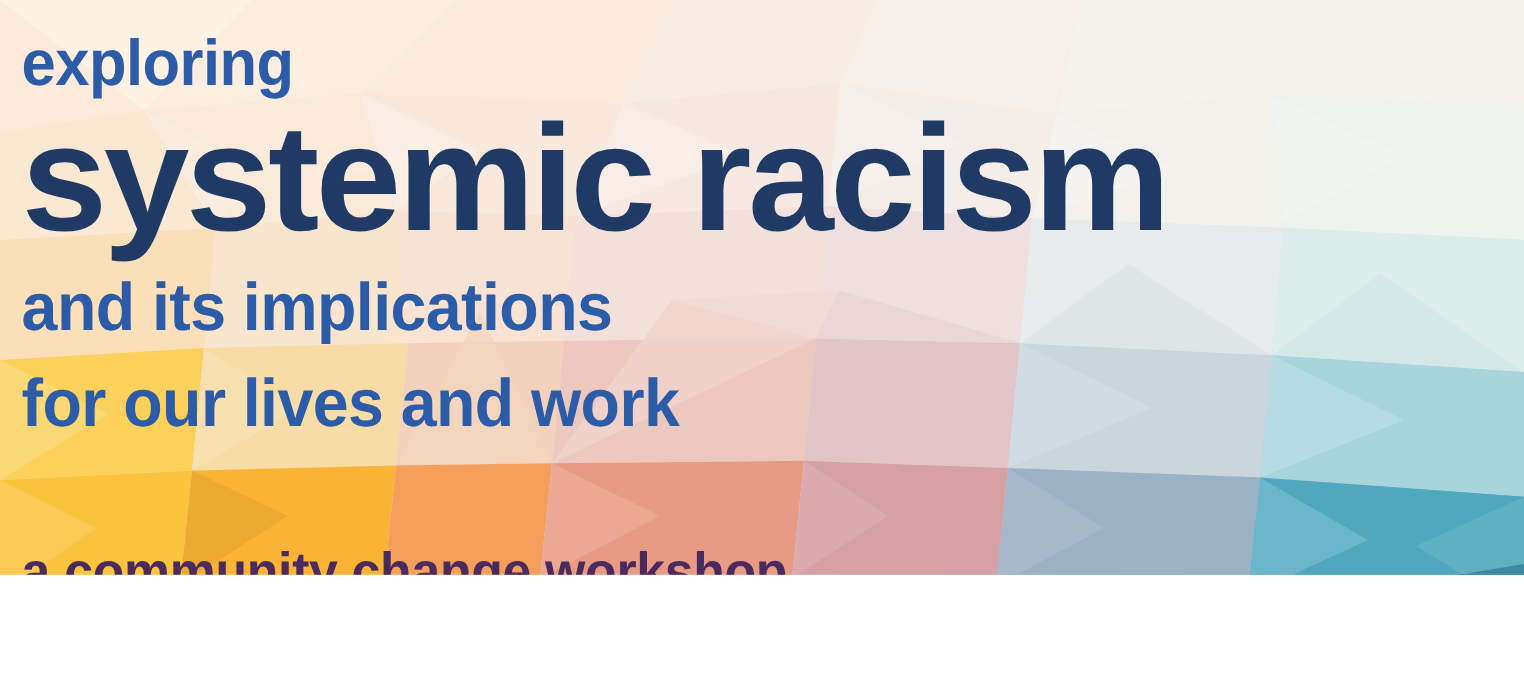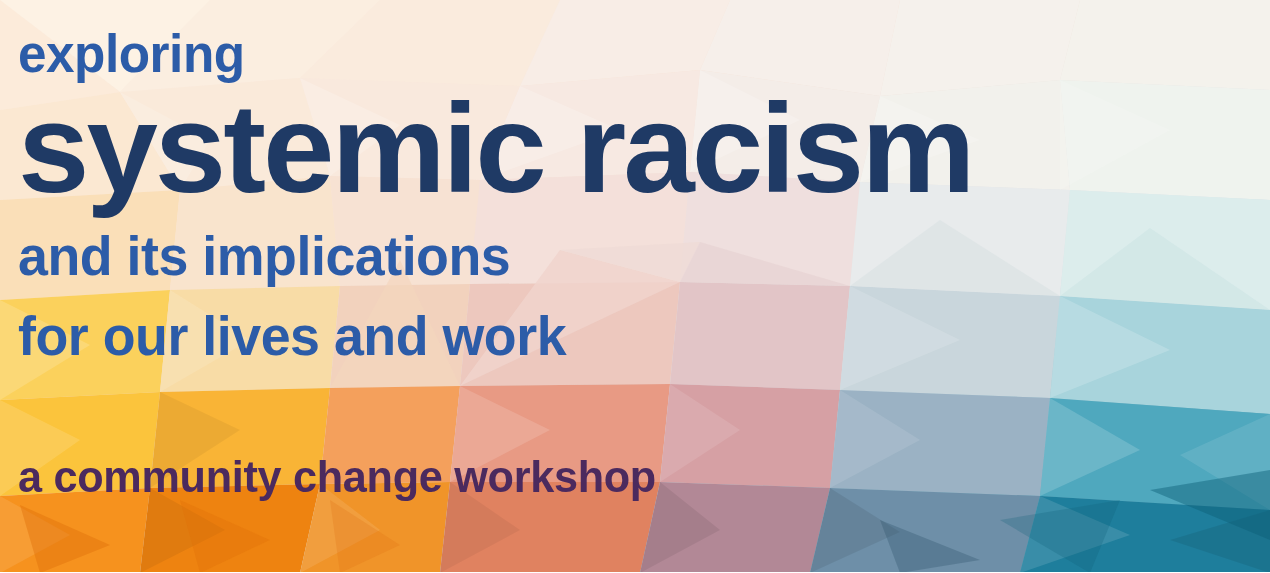--- a/index.html
+++ b/index.html
@@ -4,21 +4,21 @@
 <title>exploring systemic racism</title>
 <style>
   html, body {
     margin: 0;
     padding: 0;
     background: #ffffff;
   }
   #poster {
     position: relative;
     width: 1270px;
-    height: 572px;
+    height: 479px;
     overflow: hidden;
     font-family: "Liberation Sans", sans-serif;
   }
   #poly-bg {
     position: absolute;
     inset: 0;
     width: 1270px;
     height: 573px;
     display: block;
   }

